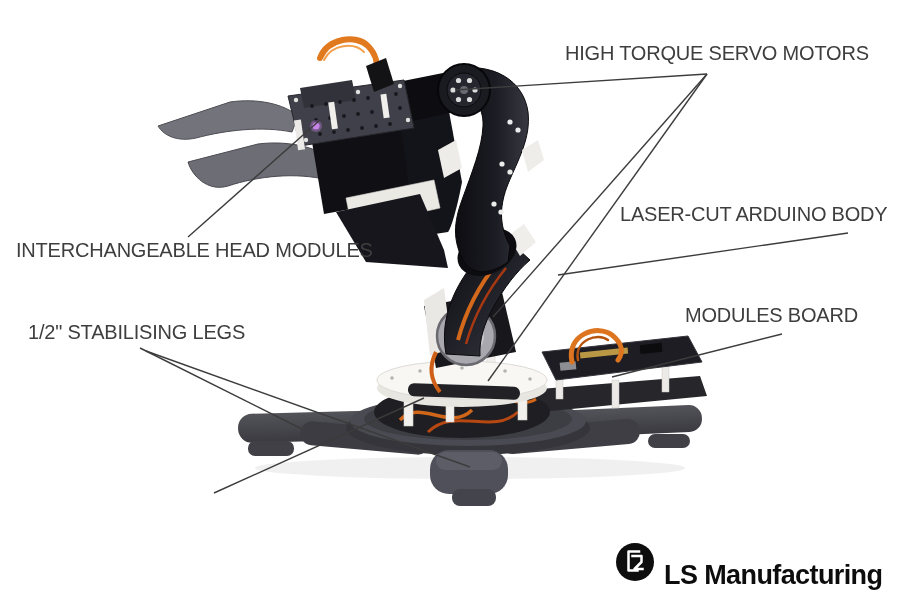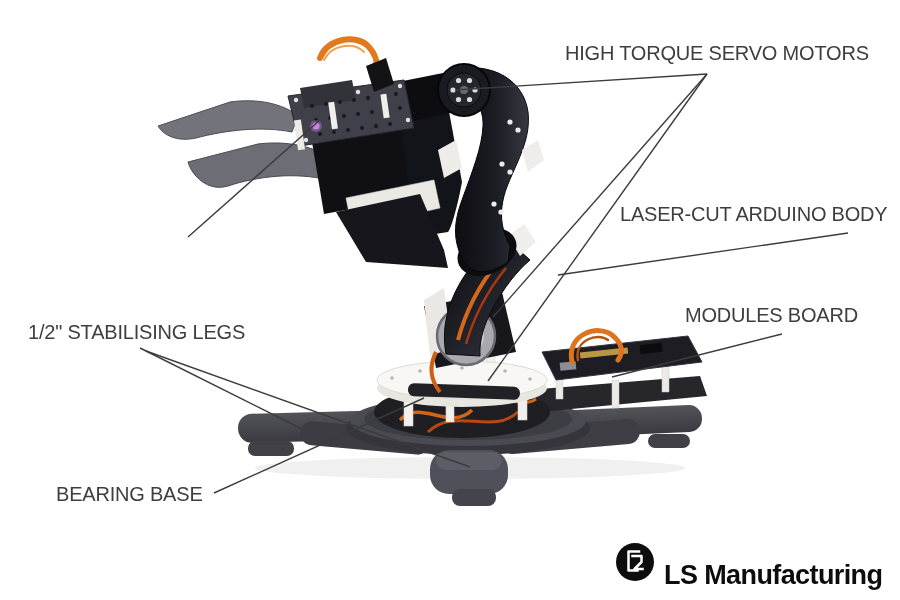--- a/index.html
+++ b/index.html
@@ -212,24 +212,24 @@
       <line x1="782" y1="334" x2="612" y2="377"></line>
 
       <line x1="140" y1="348" x2="302" y2="429"></line>
       <line x1="146" y1="351" x2="470" y2="467"></line>
 
       <line x1="214" y1="493" x2="424" y2="398"></line>
     </g>
   </svg>
 
   <div class="label" style="left:565px;top:42px;">HIGH TORQUE SERVO MOTORS</div>
+  <div class="label" style="left:16px;top:239px;">INTERCHANGEABLE HEAD MODULES</div>
   <div class="label" style="left:620px;top:203px;">LASER-CUT ARDUINO BODY</div>
   <div class="label" style="left:685px;top:304px;">MODULES BOARD</div>
   <div class="label" style="left:28px;top:321px;">1/2" STABILISING LEGS</div>
-  <div class="label" style="left:56px;top:483px;">BEARING BASE</div>
 
   <div class="brand">
     <svg class="brand-icon" viewBox="0 0 40 40" aria-hidden="true">
       <circle cx="20" cy="20" r="19" fill="#0d0d0d"></circle>
       <g fill="none" stroke="#ffffff" stroke-width="2.5" stroke-linejoin="round" stroke-linecap="square">
         <path d="M24,9.5 H13.5 V28.5 H22.5"></path>
         <path d="M17.5,14 H26.5 V20 L19.5,27 H27.5"></path>
       </g>
     </svg>
     <span class="brand-text">LS Manufacturing</span>

